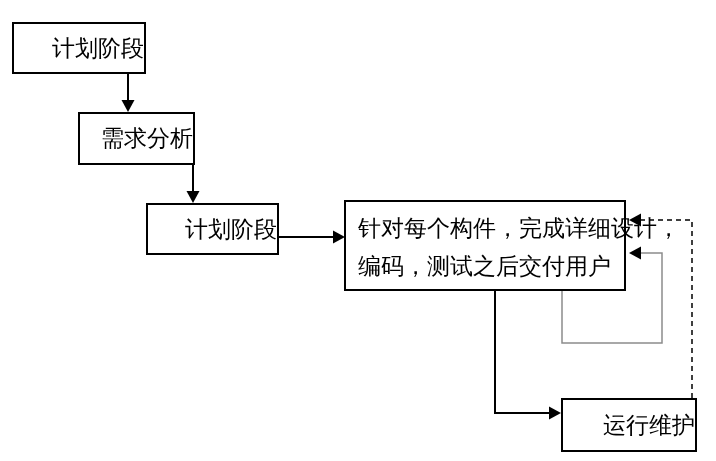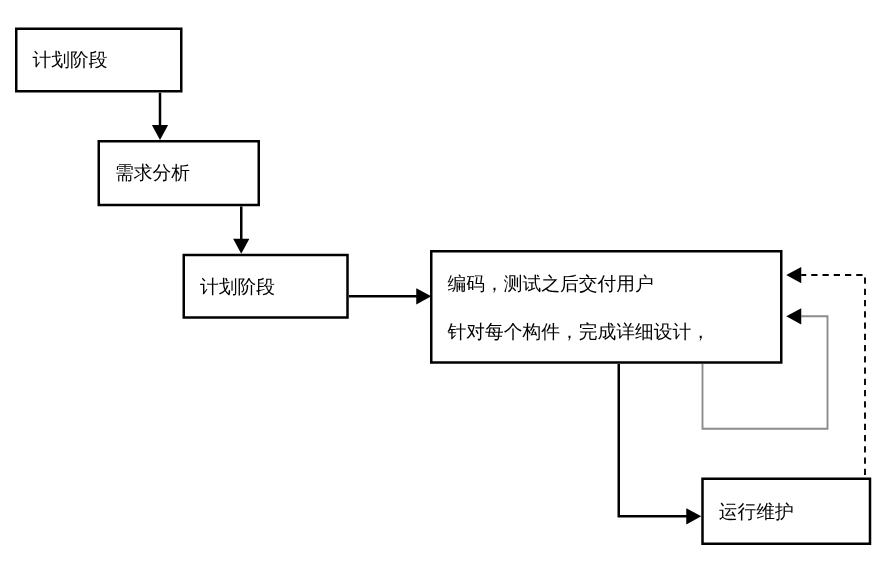--- a/index.html
+++ b/index.html
@@ -21,30 +21,31 @@
     top: 0;
     width: 716px;
     height: 461px;
   }
   .node {
     position: absolute;
     box-sizing: border-box;
     border: 2px solid #000000;
     background: #ffffff;
     color: #000000;
-    font-size: 15px;
+    font-size: 23px;
     display: flex;
     align-items: center;
     padding-left: 12px;
     white-space: nowrap;
+    justify-content: flex-end;
   }
   .node-planning      { left: 12px;  top: 22px;  width: 134px; height: 52px; }
-  .node-requirements  { left: 78px;  top: 112px; width: 130px; height: 53px; }
+  .node-requirements  { left: 78px;  top: 112px; width: 117px; height: 53px; }
   .node-preliminary   { left: 146px; top: 203px; width: 133px; height: 52px; }
-  .node-operation     { left: 561px; top: 382px; width: 136px; height: 54px; }
+  .node-operation     { left: 561px; top: 398px; width: 136px; height: 54px; }
   .node-component {
     left: 344px; top: 200px; width: 282px; height: 91px;
     display: block;
     padding: 7px 0 0 12px;
     line-height: 38px;
   }
   .node-component .line { white-space: nowrap; }
 </style>
 </head>
 <body>
@@ -90,21 +91,21 @@
 
   <div class="node node-requirements">
     <span>需求分析</span>
   </div>
 
   <div class="node node-preliminary">
     <span>计划阶段</span>
   </div>
 
   <div class="node node-component">
+    <div class="line">针对每个构件，完成详细设计，</div>
     <div class="line">编码，测试之后交付用户</div>
-    <div class="line">针对每个构件，完成详细设计，</div>
   </div>
 
   <div class="node node-operation">
     <span>运行维护</span>
   </div>
 
 </div>
 
 </body></html>

